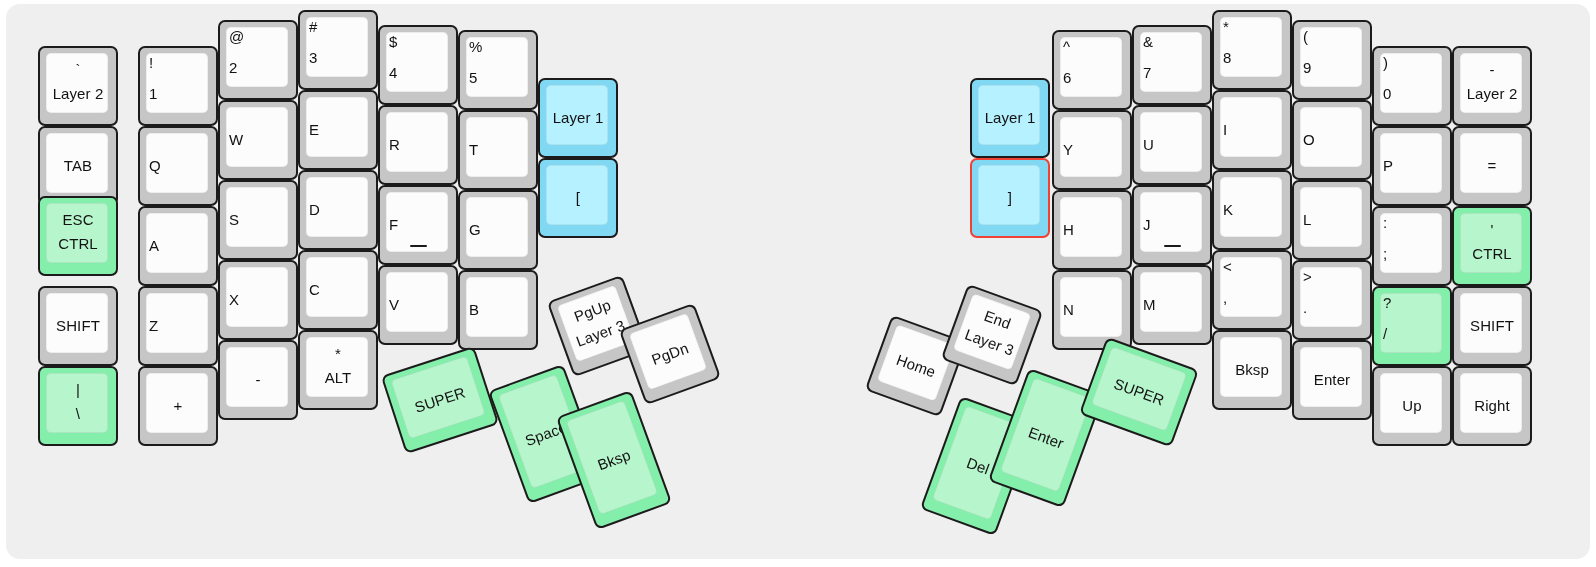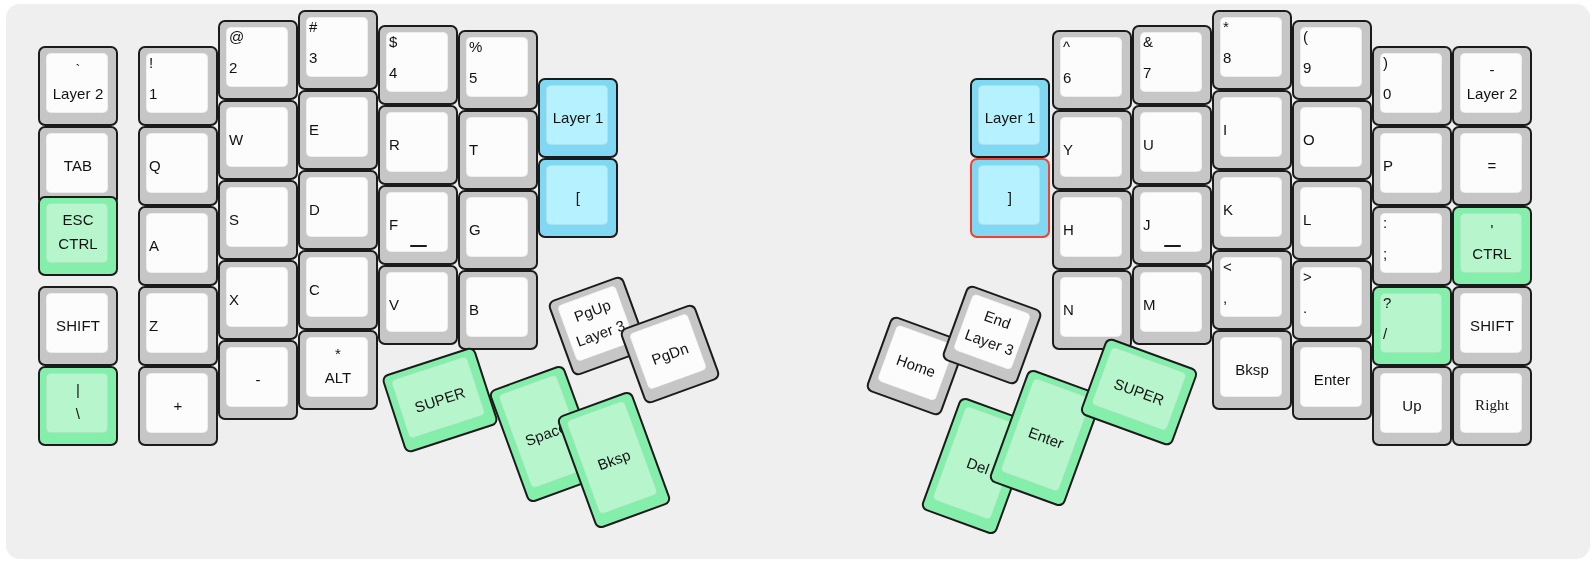--- a/index.html
+++ b/index.html
@@ -330,21 +330,21 @@
         </div>
         <div class="key green" style="left: 1452px; top: 206px; width: 80px; height: 80px;">
           <div class="cap"></div>
           <div class="lbl ctr top" style="top: 14px;">'</div>
           <div class="lbl ctr" style="top: 38px;">CTRL</div>
         </div>
         <div class="key" style="left: 1452px; top: 286px; width: 80px; height: 80px;">
           <div class="cap"></div>
           <div class="lbl ctr" style="top: 50%; transform: translateY(-50%);">SHIFT</div>
         </div>
-        <div class="key" style="left: 1452px; top: 366px; width: 80px; height: 80px; font-family: Liberation Serif, serif;">
+        <div class="key" style="left: 1452px; top: 366px; width: 80px; height: 80px;">
           <div class="cap"></div>
           <div class="lbl ctr" style="top: 50%; transform: translateY(-50%);">Right</div>
         </div>
       </div>
       <div>
         <div class="key rot" style="left: 876px; top: 326px; width: 80px; height: 80px; transform: rotate(20deg);">
           <div class="cap"></div>
           <div class="lbl ctr" style="top: 50%; transform: translateY(-50%);">Home</div>
         </div>
         <div class="key rot" style="left: 952px; top: 295px; width: 80px; height: 80px; transform: rotate(20deg);">

